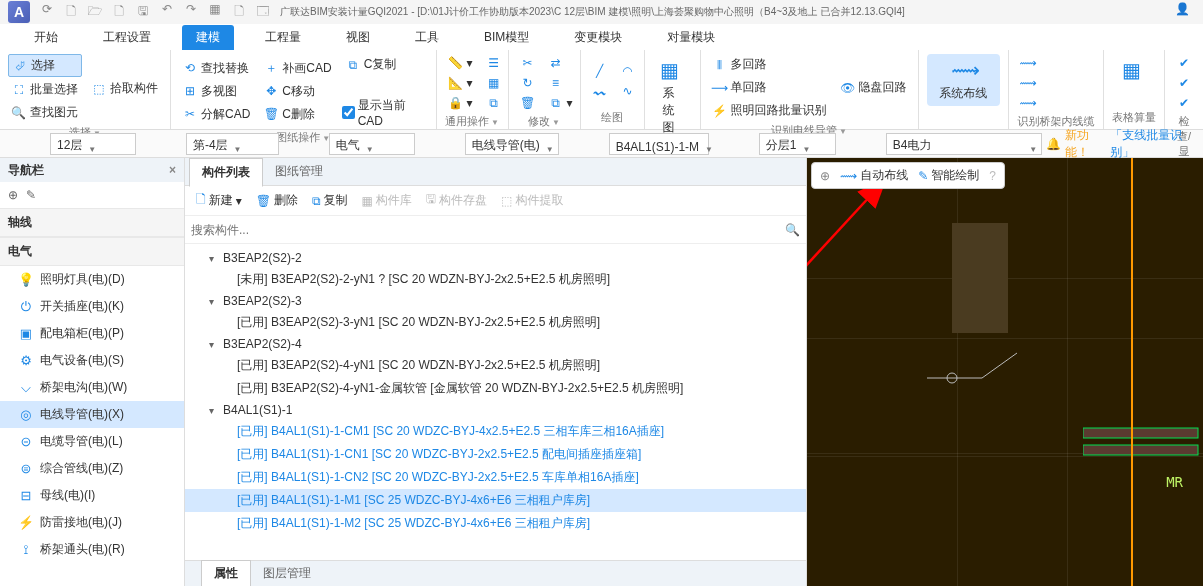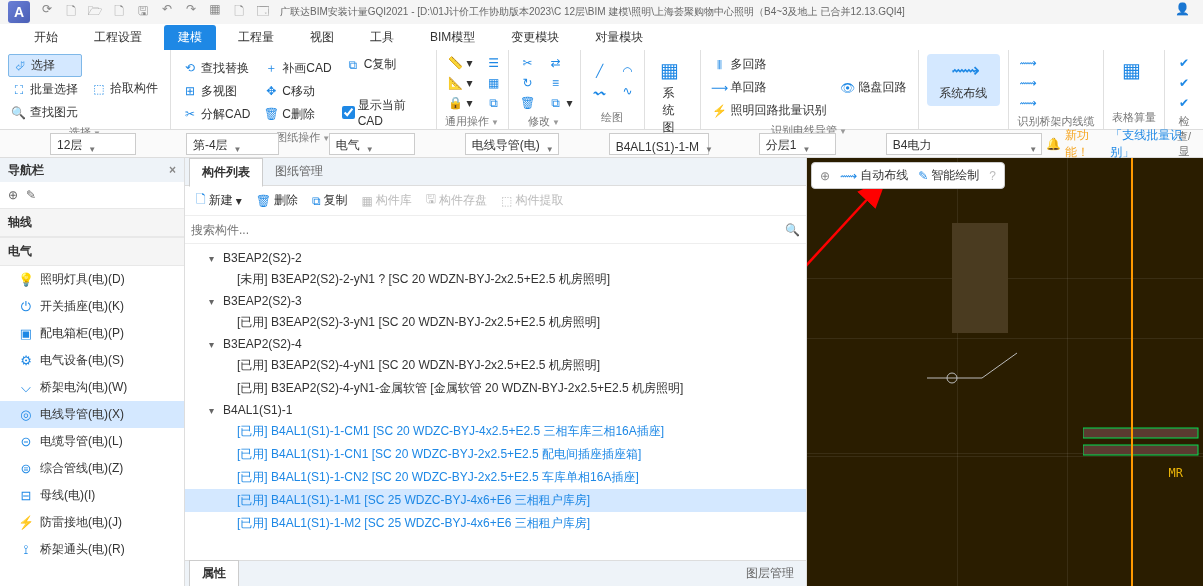--- a/index.html
+++ b/index.html
@@ -7,21 +7,21 @@
 
 
 .title-bar { height: 24px; display: flex; align-items: center; padding: 0 8px; background: #f5f5f5; gap: 8px; }
 .logo { width: 22px; height: 22px; background: linear-gradient(135deg, #6a7fd6, #4a5fb6); border-radius: 3px; display: flex; align-items: center; justify-content: center; color: #fff; font-weight: bold; font-size: 14px; }
 .title-bar-icons { display: flex; gap: 6px; color: #888; }
 .title-bar-icons span { width: 18px; text-align: center; cursor: pointer; }
 .title-text { flex: 1; color: #666; font-size: 10px; white-space: nowrap; overflow: hidden; }
 .user-icon { width: 20px; height: 20px; color: #888; }
 
 
-.menu-bar { height: 26px; display: flex; align-items: center; padding: 0 20px; gap: 8px; border-bottom: none; }
+.menu-bar { height: 26px; display: flex; align-items: center; padding: 0 20px; gap: 17px; border-bottom: none; }
 .menu-bar .tab { padding: 4px 14px; cursor: pointer; color: #333; }
 .menu-bar .tab.active { background: #1e88e5; color: #fff; border-radius: 3px 3px 0 0; }
 
 
 .ribbon { height: 80px; display: flex; border-bottom: 1px solid #ddd; background: #fff; }
 .ribbon-group { border-right: 1px solid #e0e0e0; padding: 4px 8px; display: flex; flex-direction: column; justify-content: space-between; }
 .ribbon-group-inner { display: flex; gap: 6px; flex: 1; }
 .ribbon-col { display: flex; flex-direction: column; gap: 2px; justify-content: center; }
 .ribbon-btn { display: flex; align-items: center; gap: 4px; padding: 2px 4px; cursor: pointer; white-space: nowrap; font-size: 12px; color: #333; }
 .ribbon-btn .ic { width: 14px; height: 14px; display: inline-flex; align-items: center; justify-content: center; font-size: 12px; color: #1e88e5; }
@@ -67,21 +67,21 @@
 .center-toolbar .tbtn.disabled .tic { color: #bbb; }
 .search-row { height: 28px; display: flex; align-items: center; border-bottom: 1px solid #eee; padding: 0 6px; }
 .search-row input { flex: 1; border: none; outline: none; font-size: 12px; color: #888; }
 .search-row .search-ic { color: #888; cursor: pointer; }
 .tree-list { flex: 1; overflow-y: auto; padding: 4px 0; }
 .tree-node { display: flex; align-items: center; padding: 3px 0 3px 24px; white-space: nowrap; }
 .tree-node.leaf { padding-left: 52px; color: #1e88e5; }
 .tree-node.leaf.black { color: #333; }
 .tree-node.leaf.selected { background: #d4e8ff; }
 .tree-node .tog { width: 12px; color: #666; font-size: 10px; margin-right: 2px; }
-.bottom-tabs { height: 26px; display: flex; align-items: center; border-top: 1px solid #ddd; background: #eef3f8; padding-left: 4px; justify-content: space-between; }
+.bottom-tabs { height: 26px; display: flex; align-items: center; border-top: 1px solid #ddd; background: #eef3f8; padding-left: 16px; }
 .bottom-tabs .btab { padding: 4px 12px; cursor: pointer; color: #666; }
 .bottom-tabs .btab.active { background: #fff; border: 1px solid #ccc; border-bottom: 1px solid #fff; font-weight: bold; color: #333; }
 
 
 .canvas { flex: 1; position: relative; background: #2a1d00; overflow: hidden; }
 .canvas .float-bar { position: absolute; top: 4px; left: 4px; background: #fff; border: 1px solid #ccc; border-radius: 4px; padding: 4px 8px; display: flex; gap: 10px; align-items: center; z-index: 5; }
 .canvas .float-bar .fitem { display: flex; align-items: center; gap: 3px; cursor: pointer; color: #333; }
 .canvas .float-bar .fitem .fic { color: #1e88e5; }
 .canvas .float-bar .help { color: #bbb; }
 .canvas .arrow-line { position: absolute; z-index: 3; }
@@ -540,21 +540,21 @@
     <svg style="position:absolute; left:115px; top:190px; width:100px; height:60px">
       <line x1="5" y1="30" x2="60" y2="30" stroke="#bbb" stroke-width="1"></line>
       <line x1="60" y1="30" x2="95" y2="5" stroke="#bbb" stroke-width="1"></line>
       <circle cx="30" cy="30" r="5" fill="none" stroke="#bbb" stroke-width="1"></circle>
     </svg>
 
     <svg style="position:absolute; right:0; top:265px; width:120px; height:40px">
       <rect x="0" y="5" width="115" height="10" fill="#5a3a30" stroke="#00e050" stroke-width="1"></rect>
       <rect x="0" y="22" width="115" height="10" fill="#5a3a30" stroke="#00e050" stroke-width="1"></rect>
     </svg>
-    <div style="position:absolute; right:20px; top:308px; color:#eab308; font-size:12px; font-family:monospace">MR</div>
+    <div style="position:absolute; right:20px; top:316px; color:#bef264; font-size:14px; font-family:monospace">MR</div>
 
     <div class="vert-bar" style="right:70px"></div>
 
     <svg class="arrow-line" style="left:0; top:0; width:400px; height:430px">
       <defs>
           <marker id="ah" markerWidth="12" markerHeight="10" refX="11" refY="5" orient="auto">
             <path d="M0,0 L12,5 L0,10 Z" fill="#ff0000"></path>
           </marker>
         </defs>
       <line x1="-280" y1="410" x2="78" y2="22" stroke="#ff0000" stroke-width="2.5" marker-end="url(#ah)"></line>

